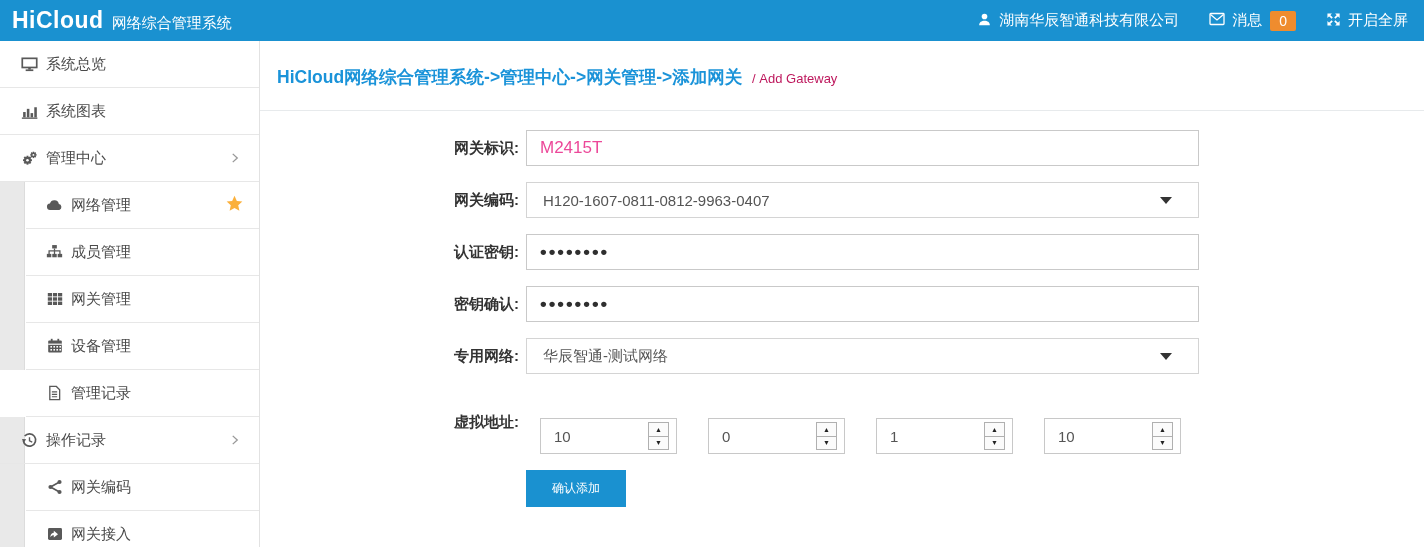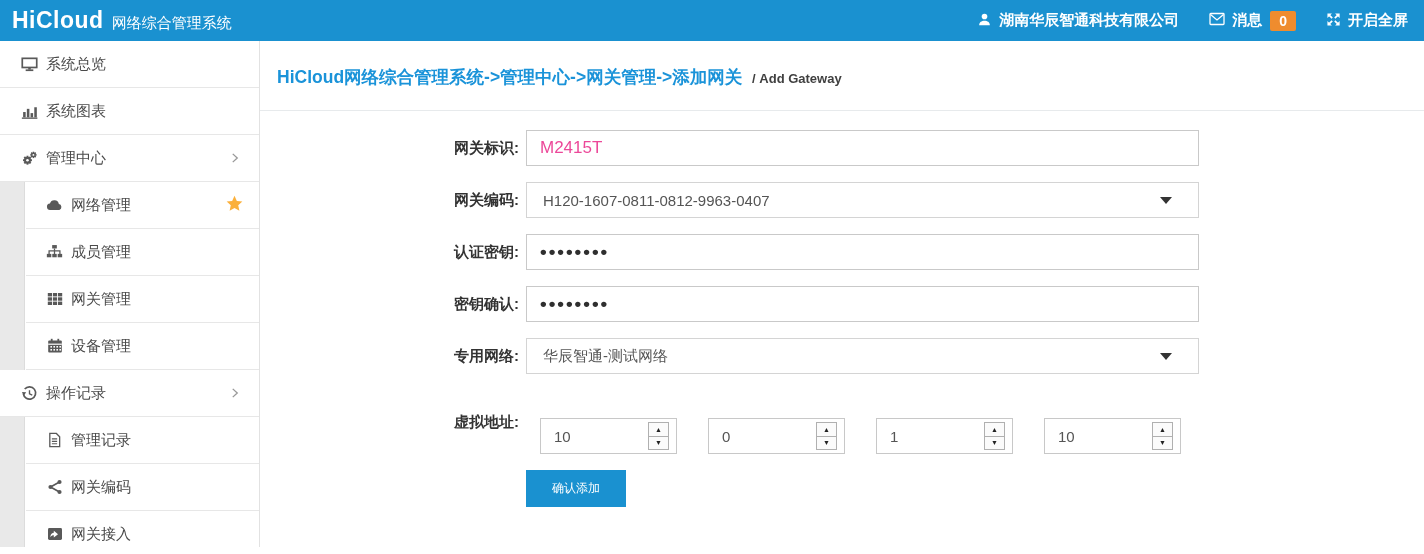--- a/index.html
+++ b/index.html
@@ -6,21 +6,21 @@
   html,body { width:1424px; height:554px; overflow:hidden; background:#fff;
               font-family:"Liberation Sans", sans-serif; }
 
   
   .topbar { height:41px; background:#1a91d0; display:flex; align-items:center;
             justify-content:space-between; padding:0 16px 0 12px; color:#fff; }
   .logo-wrap { display:flex; align-items:baseline; }
   .logo-main { font-size:23px; font-weight:bold; letter-spacing:0.5px; }
   .logo-sub  { font-size:15px; margin-left:8px; }
   .topbar-right { display:flex; align-items:center; font-size:15px; }
-  .topbar-item { display:flex; align-items:center; margin-left:30px; cursor:pointer;font-weight:bold; }
+  .topbar-item { display:flex; align-items:center; margin-left:30px; cursor:pointer; }
   .topbar-item svg { margin-right:7px; }
   .msg-badge { background:#ef8c2e; color:#fff; font-size:14px; padding:2px 9px;
                margin-left:8px; border-radius:2px; }
 
   
   .main { display:flex; height:506px; }
 
   
   .sidebar { width:260px; background:#fff; border-right:1px solid #e2e2e2;
              position:relative; overflow:hidden; flex:none; }
@@ -35,21 +35,21 @@
   .side-item.sub-lvl { margin-left:26px; padding-left:20px; }
   .side-item .mi { width:17px; height:17px; margin-right:8px; flex:none;
                    display:flex; align-items:center; justify-content:center; }
   .side-item .spacer { flex:1; }
   .chev { margin-right:18px; }
   .star { margin-right:16px; }
 
   
   .content { flex:1; background:#fff; position:relative; }
   .crumb { padding:24px 0 0 17px; font-size:17.5px; font-weight:bold; color:#1a93d9; }
-  .crumb .crumb-suffix { font-size:13px; font-weight:bold; color:#404040; margin-left:5px; }
+  .crumb .crumb-suffix { font-size:13px; font-weight:normal; color:#be185d; margin-left:5px; }
   .crumb-divider { border-bottom:1px solid #e7eaec; margin-top:21px; }
 
   .form-area { padding-top:19px; }
   .form-row { display:flex; align-items:center; margin-bottom:16px; }
   .form-label { width:259px; text-align:right; font-size:15px; font-weight:bold;
                 color:#333; flex:none; }
   .ctrl { margin-left:7px; }
   .text-input { width:673px; height:36px; border:1px solid #c9c9c9; background:#fff;
                 font-size:17px; color:#ec4899; padding:0 13px;
                 font-family:"Liberation Sans", sans-serif; outline:none; }
@@ -242,45 +242,45 @@
             <rect x="3.4" y="11" width="1.6" height="1.6"></rect>
               <rect x="6.4" y="11" width="1.6" height="1.6"></rect>
               <rect x="9.4" y="11" width="1.6" height="1.6"></rect>
               <rect x="12.4" y="11" width="1.6" height="1.6"></rect>
           </g>
         </svg>
       </span>
       <span>设备管理</span>
     </div>
 
+    <div class="side-item sub-lvl">
+      <span class="mi">
+        <svg width="15" height="16" viewBox="0 0 16 16" fill="none" stroke="#595959" stroke-width="1.4">
+          <path d="M3 1h7l3.5 3.5V15H3z"></path>
+          <path d="M5.2 6.8h5.6 M5.2 9.4h5.6 M5.2 12h5.6" stroke-width="1.2"></path>
+        </svg>
+      </span>
+      <span>管理记录</span>
+    </div>
+
     <div class="side-item main-lvl">
       <span class="mi">
         <svg width="17" height="17" viewBox="0 0 16 16" fill="none" stroke="#595959" stroke-width="1.6">
           <path d="M3.5 3.8A5.8 5.8 0 1 1 2.2 8.2"></path>
           <polygon points="0.9,6.6 4.9,6.9 2.5,10" fill="#595959" stroke="none"></polygon>
           <path d="M8 5v3.4l2.6 1.2" stroke-width="1.3"></path>
         </svg>
       </span>
       <span>操作记录</span>
       <span class="spacer"></span>
       <span class="chev">
         <svg width="12" height="12" viewBox="0 0 16 16" fill="none" stroke="#999" stroke-width="1.8">
           <polyline points="5,2.5 11,8 5,13.5"></polyline>
         </svg>
       </span>
-    </div>
-
-    <div class="side-item sub-lvl">
-      <span class="mi">
-        <svg width="15" height="16" viewBox="0 0 16 16" fill="none" stroke="#595959" stroke-width="1.4">
-          <path d="M3 1h7l3.5 3.5V15H3z"></path>
-          <path d="M5.2 6.8h5.6 M5.2 9.4h5.6 M5.2 12h5.6" stroke-width="1.2"></path>
-        </svg>
-      </span>
-      <span>管理记录</span>
     </div>
 
     <div class="side-item sub-lvl">
       <span class="mi">
         <svg width="16" height="16" viewBox="0 0 16 16" fill="#595959" stroke="#595959">
           <path d="M3.5 8 L12.5 3 M3.5 8 L12.5 13" fill="none" stroke-width="1.6"></path>
           <circle cx="12.5" cy="3" r="2.1" stroke="none"></circle>
           <circle cx="3.5" cy="8" r="2.1" stroke="none"></circle>
           <circle cx="12.5" cy="13" r="2.1" stroke="none"></circle>
         </svg>

